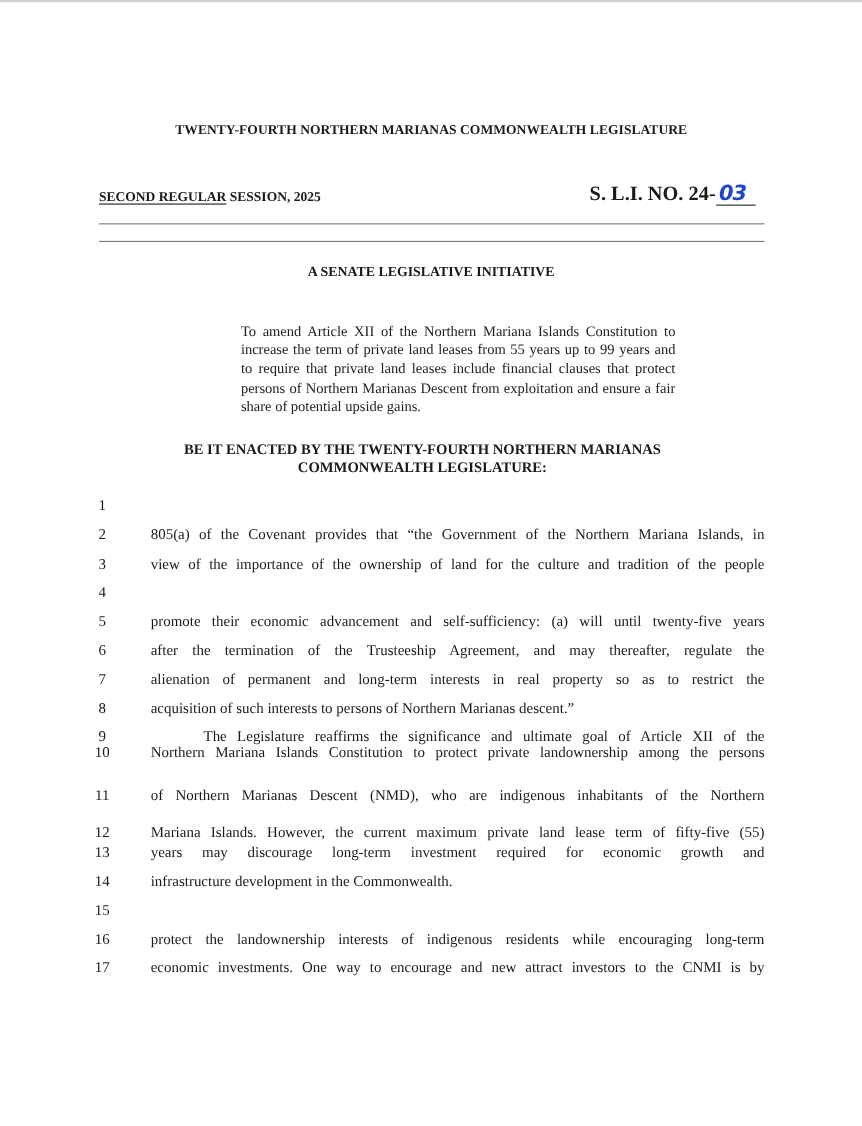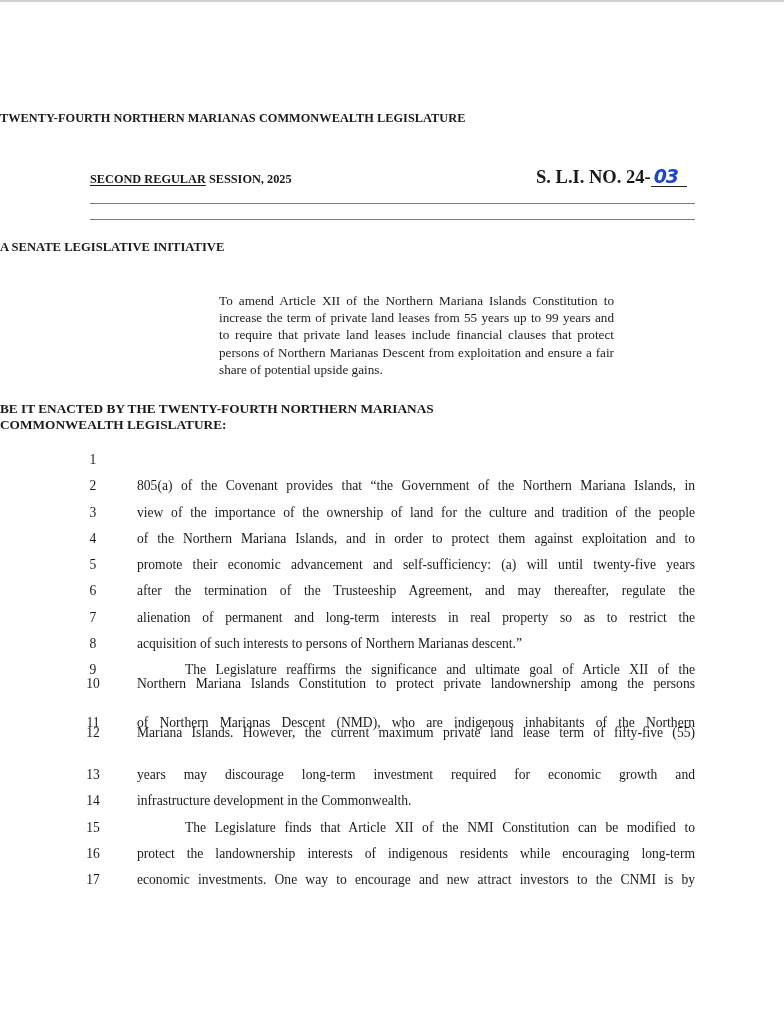--- a/index.html
+++ b/index.html
@@ -2,21 +2,21 @@
 <html><head>
   <meta charset="utf-8">
   <style>
     html, body { margin: 0; padding: 0; }
     body {
       width: 784px; height: 1024px; background: #ffffff; position: relative; overflow: hidden;
       font-family: "Liberation Serif", "DejaVu Serif", serif; color: #1a1a1a;
     }
     .top-edge { position: absolute; left: 0; top: 0; width: 784px; height: 2px; background: #d0d0d0; }
     .legislature-title {
-      position: absolute; left: 0; width: 784px; top: 111px; 
+      position: absolute; left: 0; width: 784px; top: 111px; text-align: center;
       font-weight: bold; font-size: 12.3px; letter-spacing: 0.05px; color: #1a1a1a;
     }
     .session {
       position: absolute; left: 90px; top: 172px; font-weight: bold; font-size: 12.3px; text-align: right;
     }
     .session u { text-decoration: underline; text-underline-offset: 2px; }
     .sli {
       position: absolute; left: 536px; top: 165px; font-weight: bold; font-size: 18.5px; white-space: nowrap;
     }
     .sli .num-wrap { display: inline-block; position: relative; min-width: 36px; }
@@ -24,30 +24,30 @@
       content: ""; position: absolute; left: 0; right: 0; bottom: 1px; height: 1.5px; background: #222;
     }
     .sli .handwritten {
       font-family: "DejaVu Sans", sans-serif; font-weight: bold; color: #1f45c9;
       font-size: 19px; font-style: italic; letter-spacing: -1px; padding-left: 3px;
     }
     .rule { position: absolute; left: 90px; width: 605px; height: 1.4px; background: #7a7a7a; }
     .rule1 { top: 203px; }
     .rule2 { top: 219px; }
     .initiative-title {
-      position: absolute; left: 0; width: 784px; top: 240px; 
+      position: absolute; left: 0; width: 784px; top: 240px; text-align: center;
       font-weight: bold; font-size: 12.6px;
     }
     .summary {
       position: absolute; left: 203px; width: 427px; top: 276px;
       font-size: 13.2px; line-height: 17.2px; text-align: justify; color: #222;
     }
     .summary p { margin: 16px; }
     .enacted {
-      position: absolute; left: 0; width: 768px; top: 401px; 
+      position: absolute; left: 0; width: 768px; top: 401px; text-align: center;
       font-weight: bold; font-size: 13.3px; line-height: 15.5px;
     }
     .body-lines { position: absolute; left: 0; top: 452px; width: 784px; }
     .line { position: absolute; left: 0; width: 784px; height: 20px; }
     .line .ln {
       position: absolute; left: 84px; width: 18px; text-align: center;
       font-size: 13.6px; color: #1a1a1a;
     }
     .line .txt {
       position: absolute; left: 137px; width: 558px; font-size: 13.6px; color: #1a1a1a;
@@ -90,21 +90,20 @@
     <div class="line" style="top: 26.25px;">
       <span class="ln">2</span>
       <span class="txt">805(a) of the Covenant provides that “the Government of the Northern Mariana Islands, in</span>
     </div>
     <div class="line" style="top: 52.5px;">
       <span class="ln">3</span>
       <span class="txt">view of the importance of the ownership of land for the culture and tradition of the people</span>
     </div>
     <div class="line" style="top: 78.75px;">
       <span class="ln">4</span>
-      <span class="txt">of the Northern Mariana Islands, and in order to protect them against exploitation and to</span>
     </div>
     <div class="line" style="top: 105px;">
       <span class="ln">5</span>
       <span class="txt">promote their economic advancement and self-sufficiency: (a) will until twenty-five years</span>
     </div>
     <div class="line" style="top: 131.25px;">
       <span class="ln">6</span>
       <span class="txt">after the termination of the Trusteeship Agreement, and may thereafter, regulate the</span>
     </div>
     <div class="line" style="top: 157.5px;">
@@ -120,35 +119,34 @@
       <span class="txt indent">The Legislature reaffirms the significance and ultimate goal of Article XII of the</span>
     </div>
     <div class="line" style="top: 224px;">
       <span class="ln">10</span>
       <span class="txt">Northern Mariana Islands Constitution to protect private landownership among the persons</span>
     </div>
     <div class="line" style="top: 262.5px;">
       <span class="ln">11</span>
       <span class="txt">of Northern Marianas Descent (NMD), who are indigenous inhabitants of the Northern</span>
     </div>
-    <div class="line" style="top: 273px;">
+    <div class="line" style="top: 297px;">
       <span class="ln">12</span>
       <span class="txt">Mariana Islands. However, the current maximum private land lease term of fifty-five (55)</span>
     </div>
     <div class="line" style="top: 315px;">
       <span class="ln">13</span>
       <span class="txt">years may discourage long-term investment required for economic growth and</span>
     </div>
     <div class="line" style="top: 341.25px;">
       <span class="ln">14</span>
       <span class="txt last">infrastructure development in the Commonwealth.</span>
     </div>
     <div class="line" style="top: 367.5px;">
       <span class="ln">15</span>
-      <span class="txt indent">The Legislature finds that Article XII of the NMI Constitution can be modified to</span>
     </div>
     <div class="line" style="top: 393.75px;">
       <span class="ln">16</span>
       <span class="txt">protect the landownership interests of indigenous residents while encouraging long-term</span>
     </div>
     <div class="line" style="top: 420px;">
       <span class="ln">17</span>
       <span class="txt">economic investments. One way to encourage and new attract investors to the CNMI is by</span>
     </div>
   </div>

